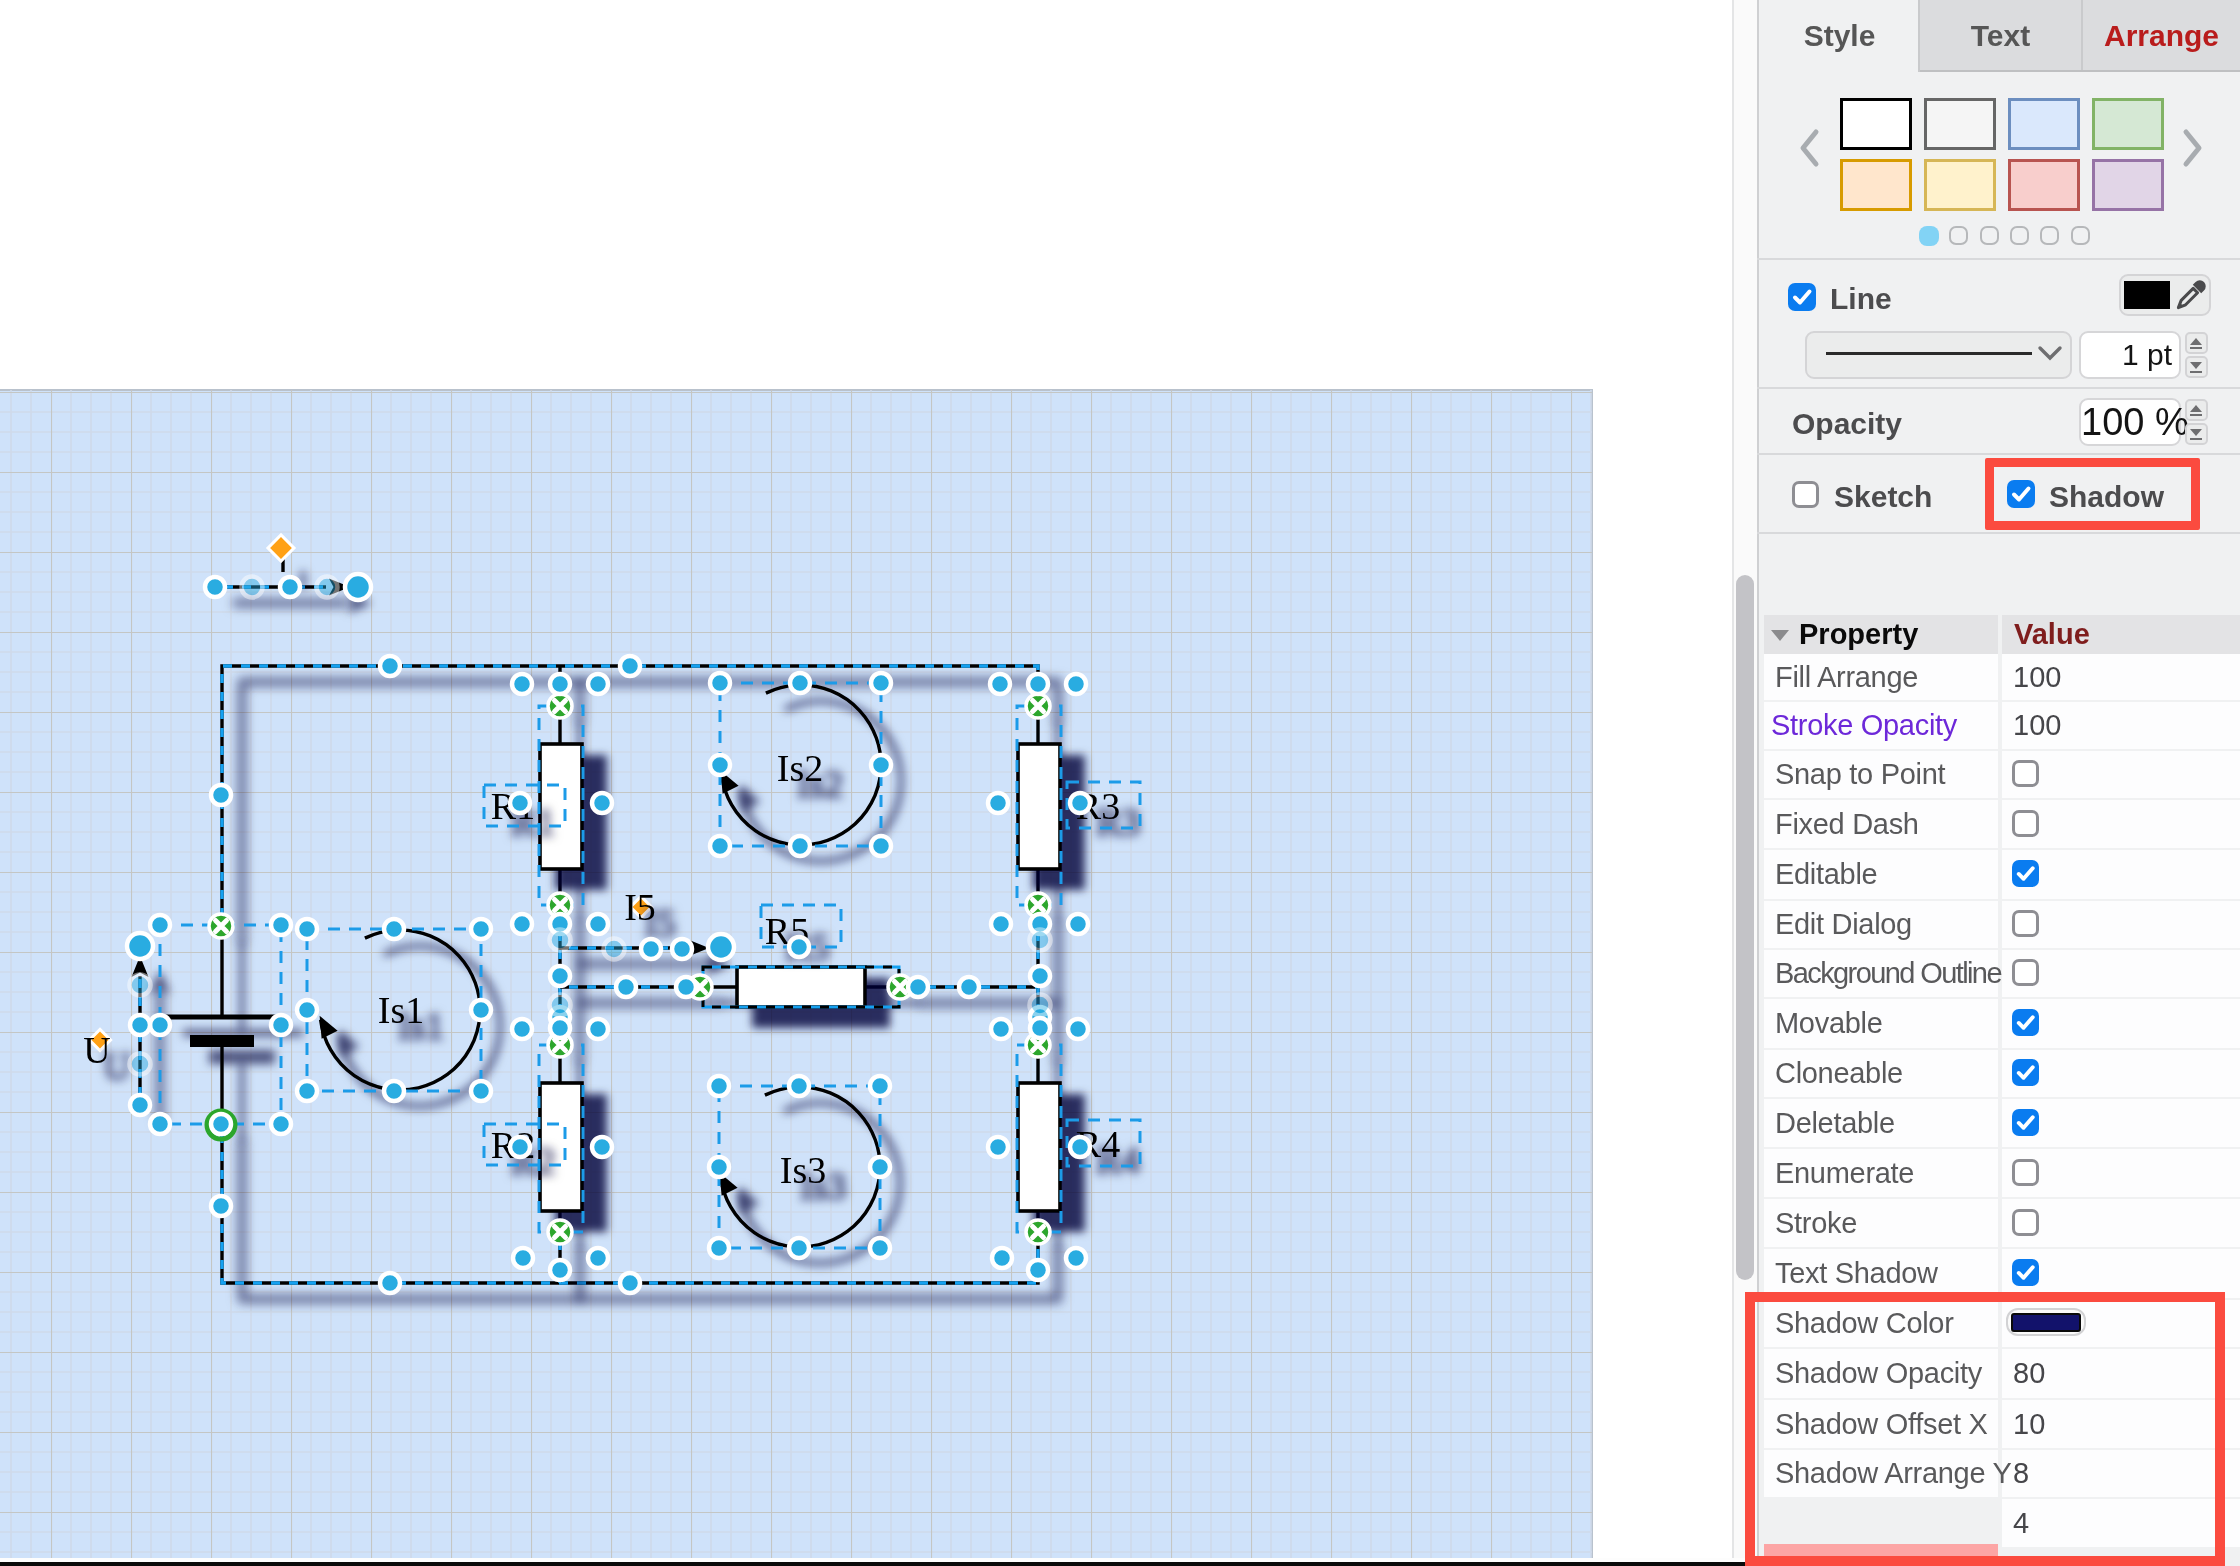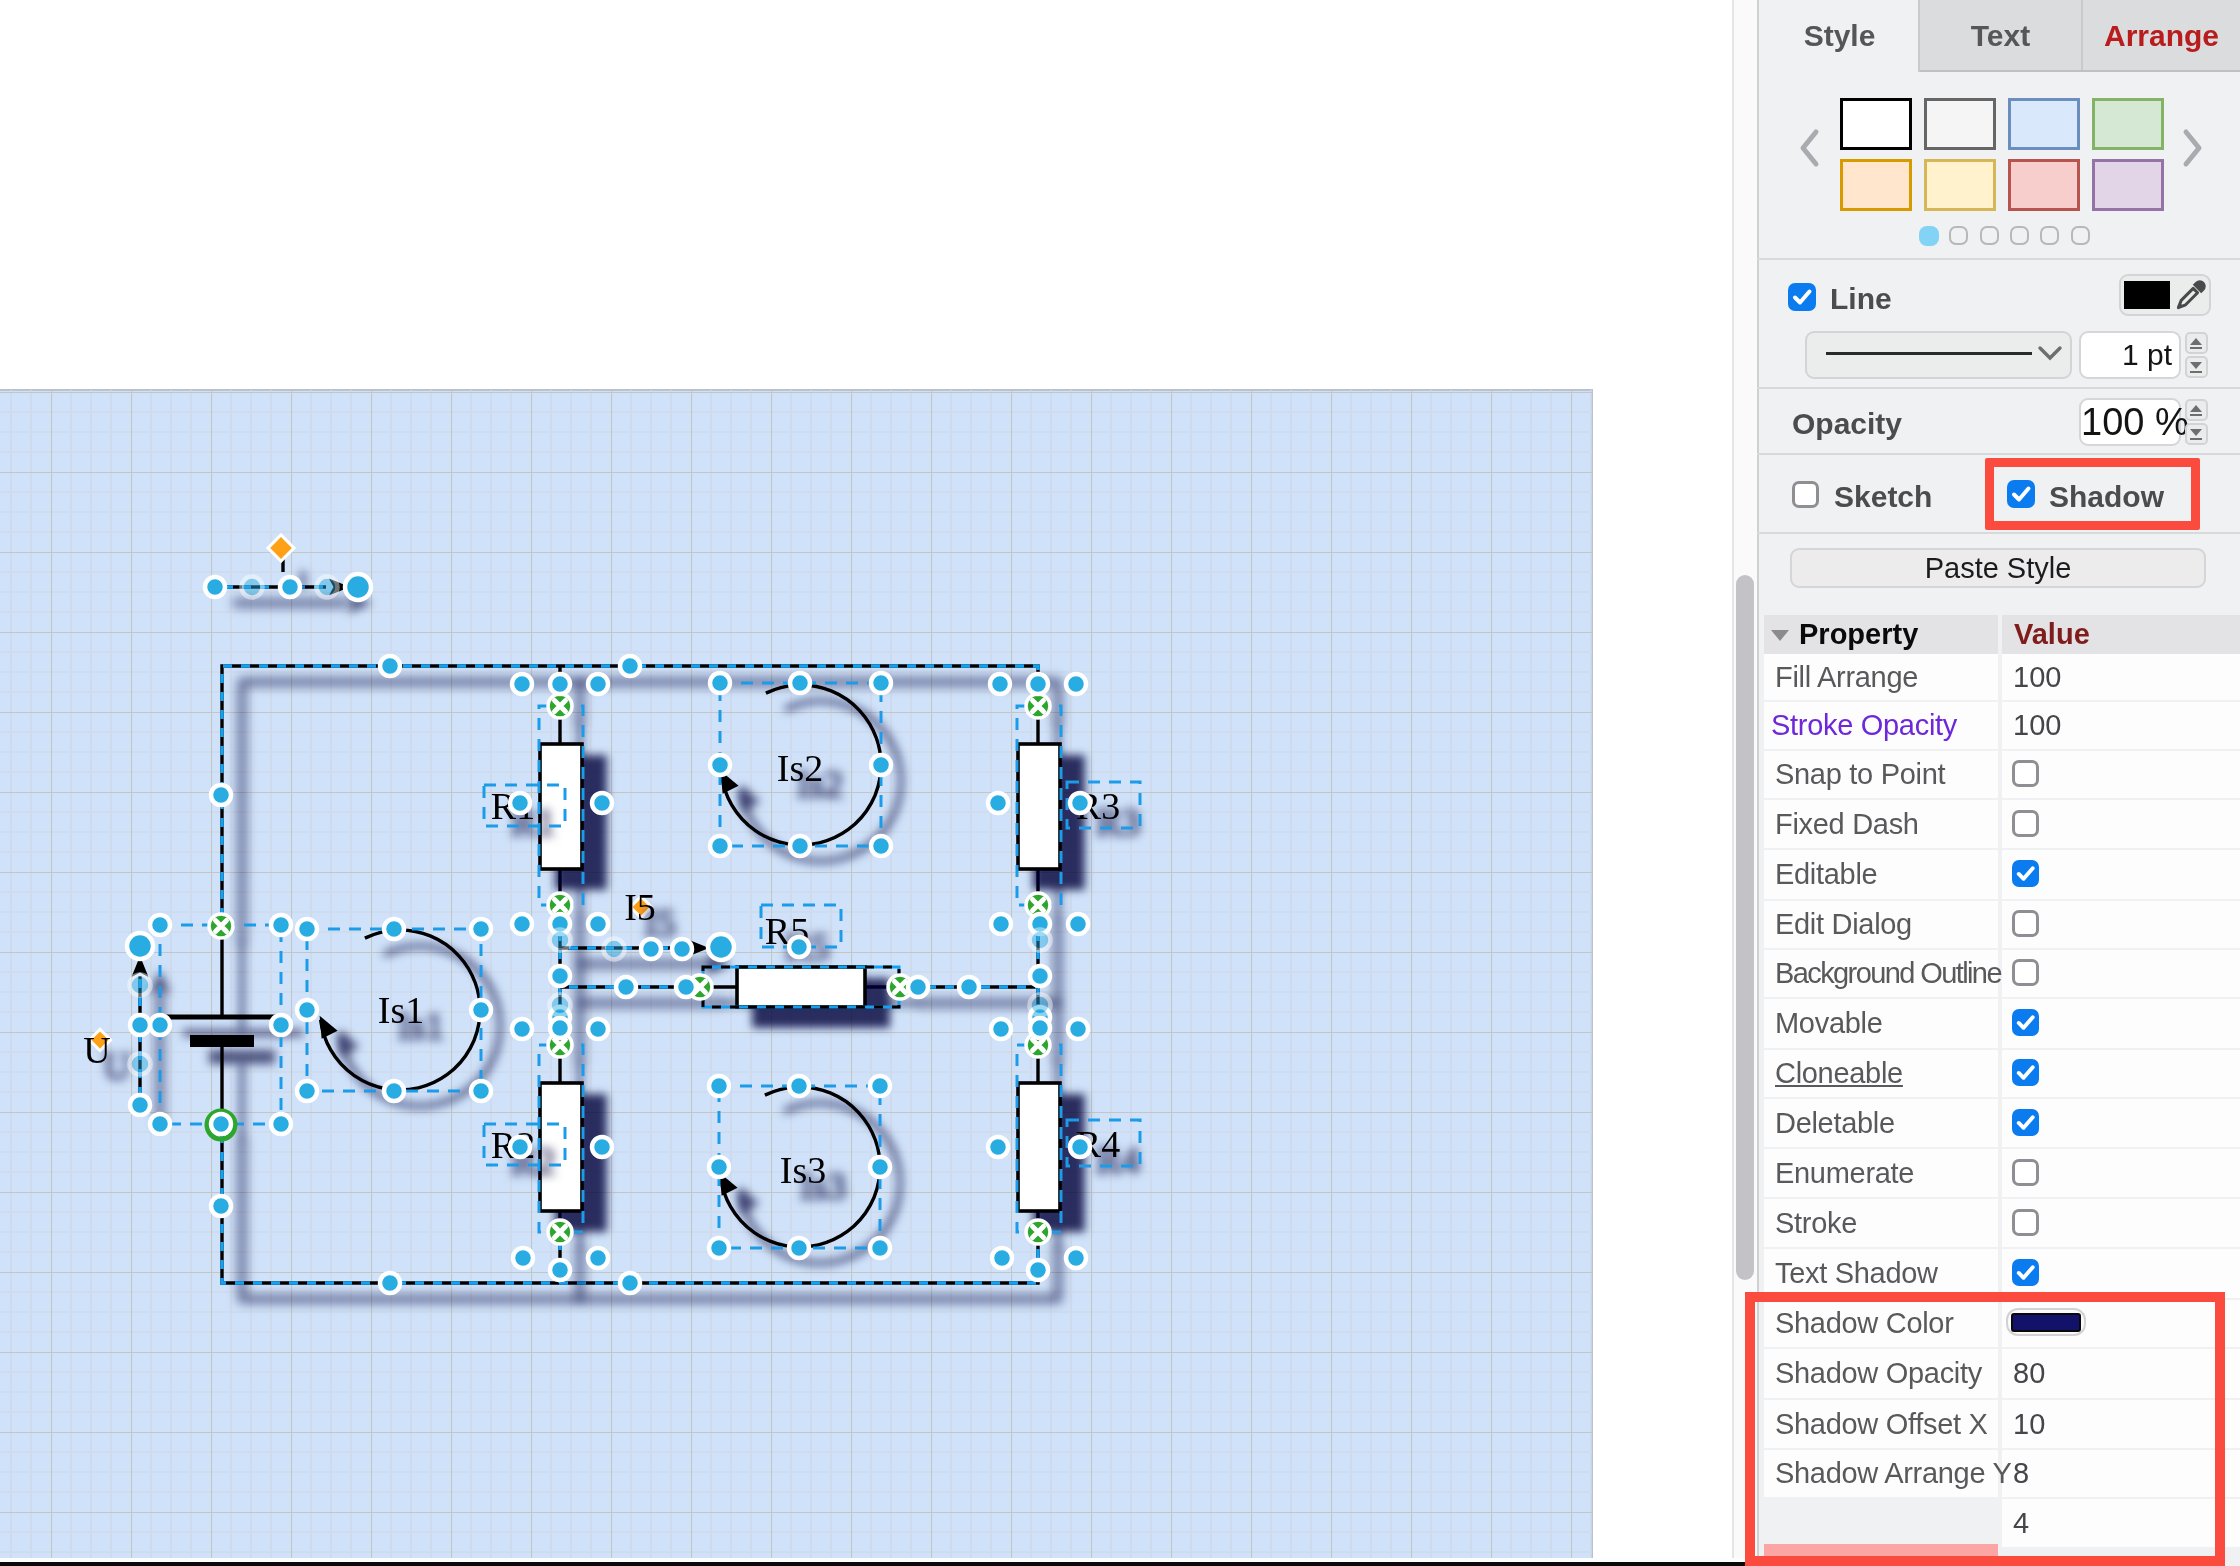--- a/index.html
+++ b/index.html
@@ -315,21 +315,20 @@
 <div style="position:absolute;left:2185px;top:423px;width:23px;height:22px;background:#ebecec;border:2px solid #d3d3d5;border-radius:5px;box-sizing:border-box;"></div>
 <div style="position:absolute;left:2190px;top:429px;width:0;height:0;border-left:6px solid transparent;border-right:6px solid transparent;border-bottom:7px solid #6e6e70;transform:rotate(180deg);"></div>
 <div style="position:absolute;left:2190px;top:438px;width:12px;height:2px;background:#6e6e70;"></div>
 <div style="position:absolute;left:1792px;top:481px;width:21px;height:21px;background:#fff;border:3px solid #8e8e93;border-radius:7px;"></div>
 <div style="position:absolute;left:1834px;top:480px;font-family:Liberation Sans,sans-serif;font-size:30px;font-weight:bold;color:#4c4c4e;">Sketch</div>
 <div style="position:absolute;left:1985px;top:458px;width:215px;height:72px;border:9px solid #fb4b3f;box-sizing:border-box;border-radius:2px;z-index:10;"></div>
 <div style="position:absolute;left:2007px;top:480px;width:28px;height:28px;background:#0a7cf0;border-radius:7px;"><svg width="28" height="28" viewBox="0 0 28 28">
         <path d="M7 14.5 L12 19.5 L21.5 8.5" stroke="#fff" stroke-width="4" fill="none" stroke-linecap="round" stroke-linejoin="round"></path>
       </svg></div>
 <div style="position:absolute;left:2049px;top:480px;font-family:Liberation Sans,sans-serif;font-size:30px;font-weight:bold;color:#4c4c4e;">Shadow</div>
-<div style="position:absolute;left:1790px;top:548px;width:416px;height:40px;background:#ececed;border:2px solid #d5d5d7;border-radius:9px;box-sizing:border-box;font-family:Liberation Sans,sans-serif;font-size:29px;color:#1c1c1e;text-align:center;line-height:37px;">Paste Style</div>
 <div style="position:absolute;left:1764px;top:615px;width:234px;height:39px;background:#e3e3e5;line-height:39px;"><span style="font-family:Liberation Sans,sans-serif;font-size:29px;font-weight:bold;color:#0a0a0a;margin-left:35px;">Property</span></div>
 <div style="position:absolute;left:1771px;top:630px;width:0;height:0;border-left:9px solid transparent;border-right:9px solid transparent;border-top:11px solid #8b8b8d;"></div>
 <div style="position:absolute;left:2002px;top:615px;width:238px;height:39px;background:#e3e3e5;line-height:39px;"><span style="font-family:Liberation Sans,sans-serif;font-size:29px;font-weight:bold;color:#7f1d1d;margin-left:12px;">Value</span></div>
 <div style="position:absolute;left:1764px;top:654px;width:234px;height:46px;background:#fdfdfe;line-height:46px;overflow:visible;z-index:3;"><span style="font-family:Liberation Sans,sans-serif;font-size:29px;color:#59595b;margin-left:11px;white-space:nowrap;letter-spacing:-0.3px;">Fill Arrange</span></div>
 <div style="position:absolute;left:2002px;top:654px;width:238px;height:46px;background:#fdfdfe;line-height:46px;"><span style="font-family:Liberation Sans,sans-serif;font-size:29px;color:#46464a;margin-left:11px;">100</span></div>
 <div style="position:absolute;left:1764px;top:702px;width:234px;height:47px;background:#fdfdfe;line-height:47px;overflow:visible;z-index:3;"><span style="font-family:Liberation Sans,sans-serif;font-size:29px;color:#6d28d9;margin-left:7px;white-space:nowrap;letter-spacing:-0.3px;">Stroke Opacity</span></div>
 <div style="position:absolute;left:2002px;top:702px;width:238px;height:47px;background:#fdfdfe;line-height:47px;"><span style="font-family:Liberation Sans,sans-serif;font-size:29px;color:#46464a;margin-left:11px;">100</span></div>
 <div style="position:absolute;left:1764px;top:751px;width:234px;height:47px;background:#fdfdfe;line-height:47px;overflow:visible;z-index:3;"><span style="font-family:Liberation Sans,sans-serif;font-size:29px;color:#59595b;margin-left:11px;white-space:nowrap;letter-spacing:-0.3px;">Snap to Point</span></div>
 <div style="position:absolute;left:2002px;top:751px;width:238px;height:47px;background:#fdfdfe;"></div>
 <div style="position:absolute;left:2012px;top:760px;width:21px;height:21px;background:#fff;border:3px solid #8e8e93;border-radius:7px;"></div>
@@ -345,21 +344,21 @@
 <div style="position:absolute;left:2002px;top:901px;width:238px;height:47px;background:#fdfdfe;"></div>
 <div style="position:absolute;left:2012px;top:910px;width:21px;height:21px;background:#fff;border:3px solid #8e8e93;border-radius:7px;"></div>
 <div style="position:absolute;left:1764px;top:950px;width:234px;height:47px;background:#fdfdfe;line-height:47px;overflow:visible;z-index:3;"><span style="font-family:Liberation Sans,sans-serif;font-size:29px;color:#59595b;margin-left:11px;white-space:nowrap;letter-spacing:-1.6px;">Background Outline</span></div>
 <div style="position:absolute;left:2002px;top:950px;width:238px;height:47px;background:#fdfdfe;"></div>
 <div style="position:absolute;left:2012px;top:959px;width:21px;height:21px;background:#fff;border:3px solid #8e8e93;border-radius:7px;"></div>
 <div style="position:absolute;left:1764px;top:999px;width:234px;height:49px;background:#fdfdfe;line-height:49px;overflow:visible;z-index:3;"><span style="font-family:Liberation Sans,sans-serif;font-size:29px;color:#59595b;margin-left:11px;white-space:nowrap;letter-spacing:-0.3px;">Movable</span></div>
 <div style="position:absolute;left:2002px;top:999px;width:238px;height:49px;background:#fdfdfe;"></div>
 <div style="position:absolute;left:2012px;top:1009px;width:27px;height:27px;background:#0a7cf0;border-radius:7px;"><svg width="27" height="27" viewBox="0 0 28 28">
         <path d="M7 14.5 L12 19.5 L21.5 8.5" stroke="#fff" stroke-width="4" fill="none" stroke-linecap="round" stroke-linejoin="round"></path>
       </svg></div>
-<div style="position:absolute;left:1764px;top:1050px;width:234px;height:47px;background:#fdfdfe;line-height:47px;overflow:visible;z-index:3;"><span style="font-family:Liberation Sans,sans-serif;font-size:29px;color:#59595b;margin-left:11px;white-space:nowrap;letter-spacing:-0.3px;text-decoration:underline;">Cloneable</span></div>
+<div style="position:absolute;left:1764px;top:1050px;width:234px;height:47px;background:#fdfdfe;line-height:47px;overflow:visible;z-index:3;"><span style="font-family:Liberation Sans,sans-serif;font-size:29px;color:#59595b;margin-left:11px;white-space:nowrap;letter-spacing:-0.3px;">Cloneable</span></div>
 <div style="position:absolute;left:2002px;top:1050px;width:238px;height:47px;background:#fdfdfe;"></div>
 <div style="position:absolute;left:2012px;top:1059px;width:27px;height:27px;background:#0a7cf0;border-radius:7px;"><svg width="27" height="27" viewBox="0 0 28 28">
         <path d="M7 14.5 L12 19.5 L21.5 8.5" stroke="#fff" stroke-width="4" fill="none" stroke-linecap="round" stroke-linejoin="round"></path>
       </svg></div>
 <div style="position:absolute;left:1764px;top:1099px;width:234px;height:48px;background:#fdfdfe;line-height:48px;overflow:visible;z-index:3;"><span style="font-family:Liberation Sans,sans-serif;font-size:29px;color:#59595b;margin-left:11px;white-space:nowrap;letter-spacing:-0.3px;">Deletable</span></div>
 <div style="position:absolute;left:2002px;top:1099px;width:238px;height:48px;background:#fdfdfe;"></div>
 <div style="position:absolute;left:2012px;top:1109px;width:27px;height:27px;background:#0a7cf0;border-radius:7px;"><svg width="27" height="27" viewBox="0 0 28 28">
         <path d="M7 14.5 L12 19.5 L21.5 8.5" stroke="#fff" stroke-width="4" fill="none" stroke-linecap="round" stroke-linejoin="round"></path>
       </svg></div>
 <div style="position:absolute;left:1764px;top:1149px;width:234px;height:48px;background:#fdfdfe;line-height:48px;overflow:visible;z-index:3;"><span style="font-family:Liberation Sans,sans-serif;font-size:29px;color:#59595b;margin-left:11px;white-space:nowrap;letter-spacing:-0.3px;">Enumerate</span></div>

